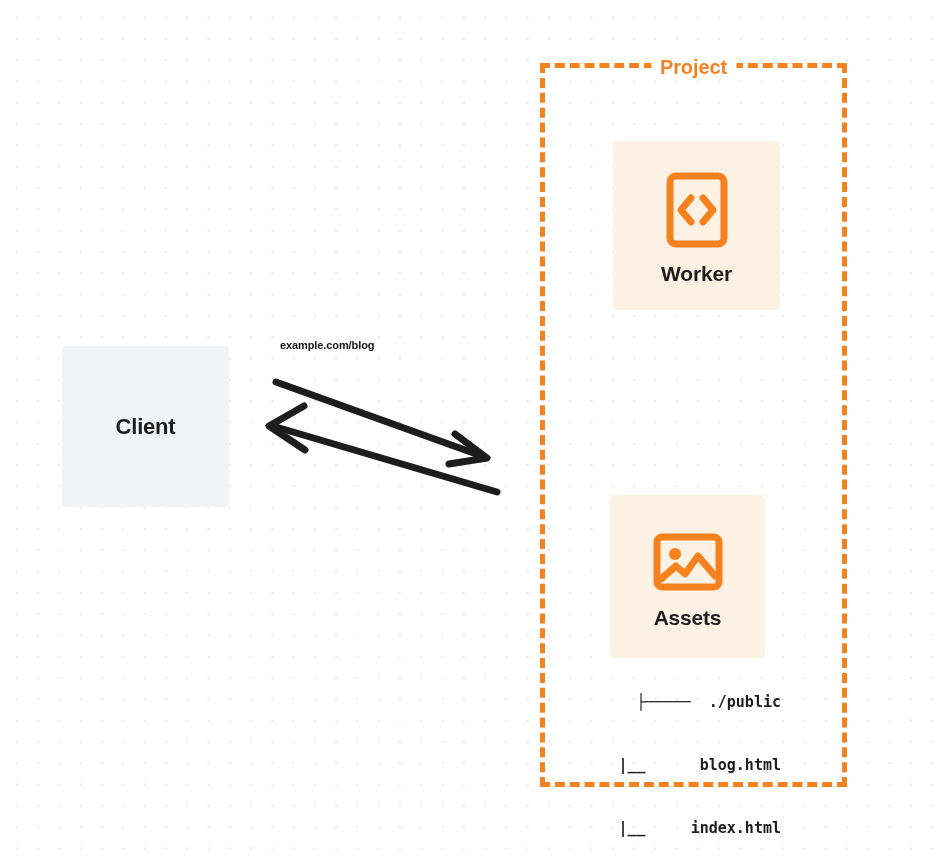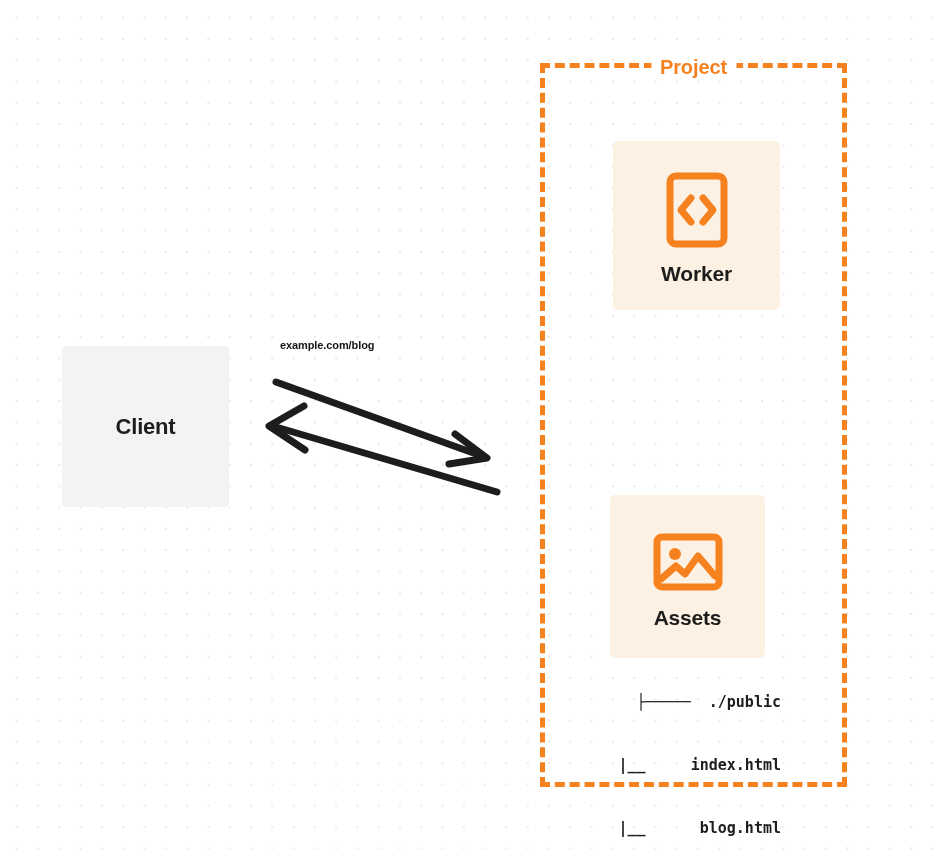--- a/index.html
+++ b/index.html
@@ -176,22 +176,22 @@
         <rect x="4" y="5" width="62" height="50" rx="5" ry="5" fill="none" stroke="#f6821f" stroke-width="7"></rect>
         <circle cx="22" cy="22" r="6" fill="#f6821f"></circle>
         <path d="M8 47 L23 34 L32 42 L45 24 L62 44" fill="none" stroke="#f6821f" stroke-width="7" stroke-linecap="round" stroke-linejoin="round"></path>
       </svg>
     </span>
     <span class="node-label">Assets</span>
   </div>
 
   <div class="file-tree">
     <span class="tree-line">├─────  ./public</span>
+    <span class="tree-line">    |__      blog.html</span>
     <span class="tree-line">    |__     index.html</span>
-    <span class="tree-line">    |__      blog.html</span>
     
   </div>
 
   <div id="client-card">
     <span class="client-label">Client</span>
   </div>
 
   <svg class="arrows" viewBox="0 0 938 860" xmlns="http://www.w3.org/2000/svg">
 
     <g>

